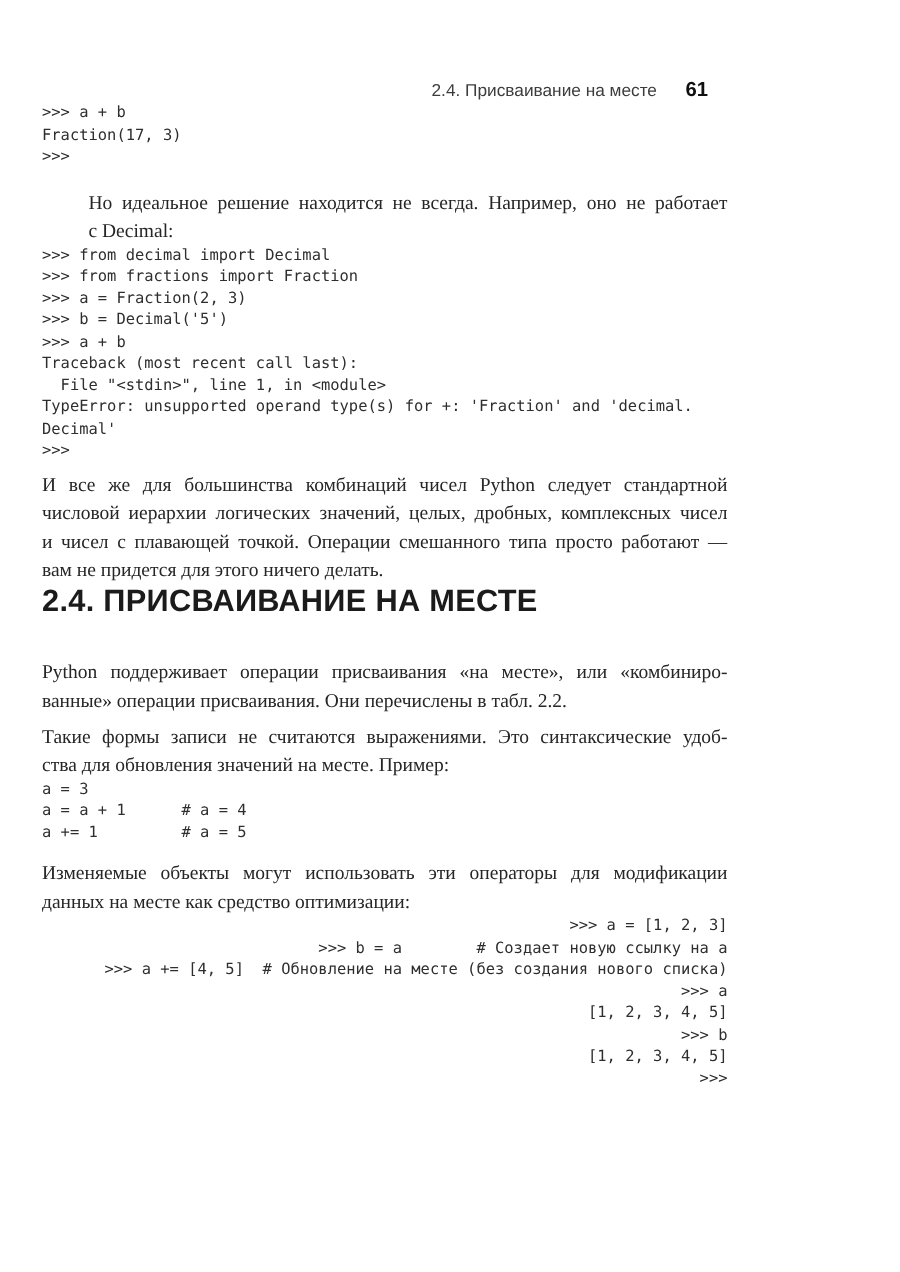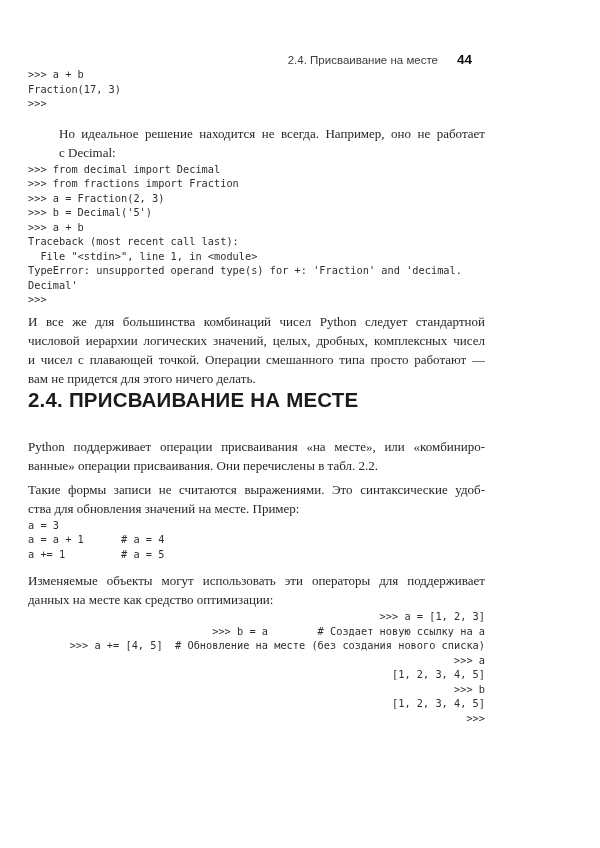--- a/index.html
+++ b/index.html
@@ -54,21 +54,21 @@
   .mt-para5 { margin-top: 10px; }
   .mt-code4 { margin-top: 7px; }
 </style>
 </head>
 <body>
 
 <div class="page">
 
   <div class="runhead">
     <span>2.4. Присваивание на месте</span>
-    <span class="pagenum">44</span>
+    <span class="pagenum">61</span>
   </div>
 
   <pre class="codeblock cb-indent1 mt-code1">&gt;&gt;&gt; a + b
 Fraction(17, 3)
 &gt;&gt;&gt;</pre>
 
   <div class="para mt-para1">
       <div class="tline">Но идеальное решение находится не всегда. Например, оно не работает</div>
       <div class="tline">с Decimal:</div>
     </div>
@@ -101,21 +101,21 @@
   <div class="para mt-para4">
       <div class="tline">Такие формы записи не считаются выражениями. Это синтаксические удоб-</div>
       <div class="tline">ства для обновления значений на месте. Пример:</div>
     </div>
 
   <pre class="codeblock cb-indent1 mt-code3">a = 3
 a = a + 1      # a = 4
 a += 1         # a = 5</pre>
 
   <div class="para mt-para5">
-      <div class="tline">Изменяемые объекты могут использовать эти операторы для поддерживает</div>
+      <div class="tline">Изменяемые объекты могут использовать эти операторы для модификации</div>
       <div class="tline">данных на месте как средство оптимизации:</div>
     </div>
 
   <pre class="codeblock cb-indent2 mt-code4">&gt;&gt;&gt; a = [1, 2, 3]
 &gt;&gt;&gt; b = a        # Создает новую ссылку на a
 &gt;&gt;&gt; a += [4, 5]  # Обновление на месте (без создания нового списка)
 &gt;&gt;&gt; a
 [1, 2, 3, 4, 5]
 &gt;&gt;&gt; b
 [1, 2, 3, 4, 5]

